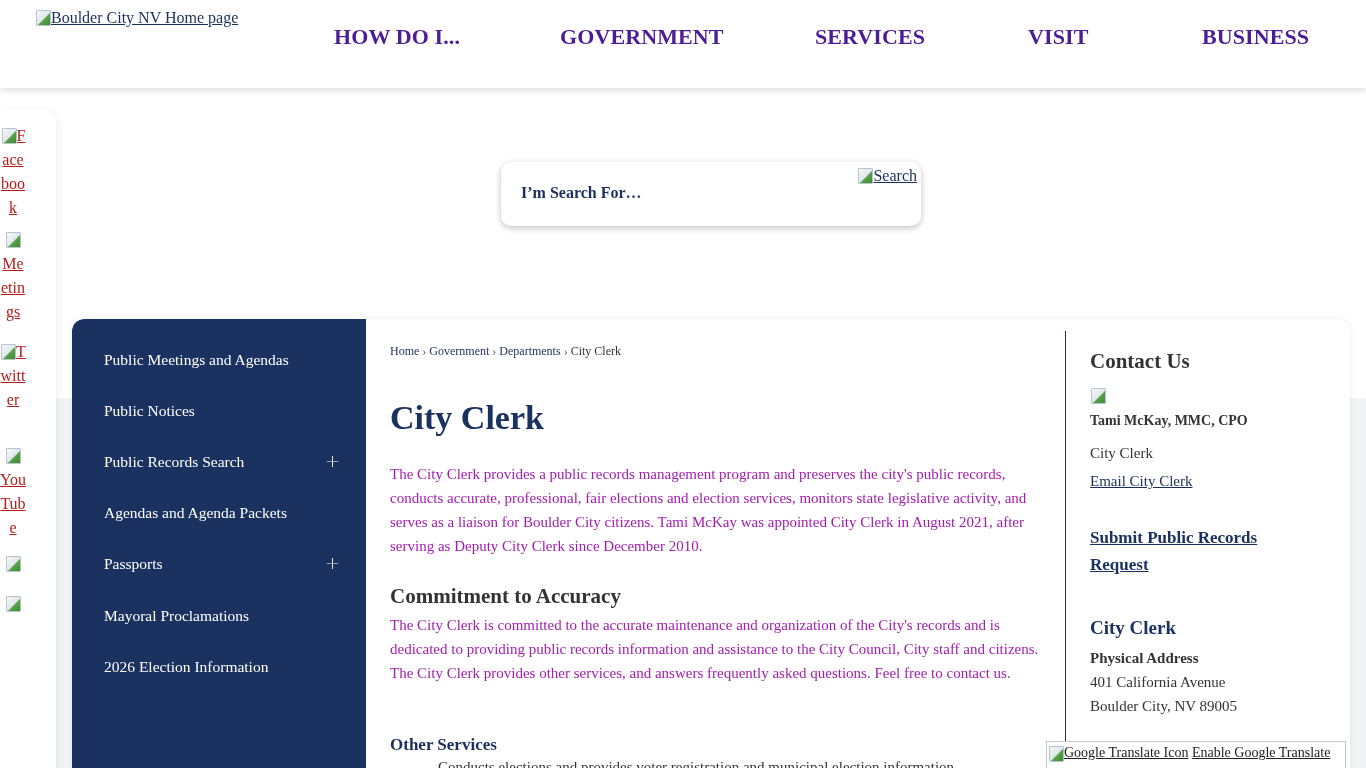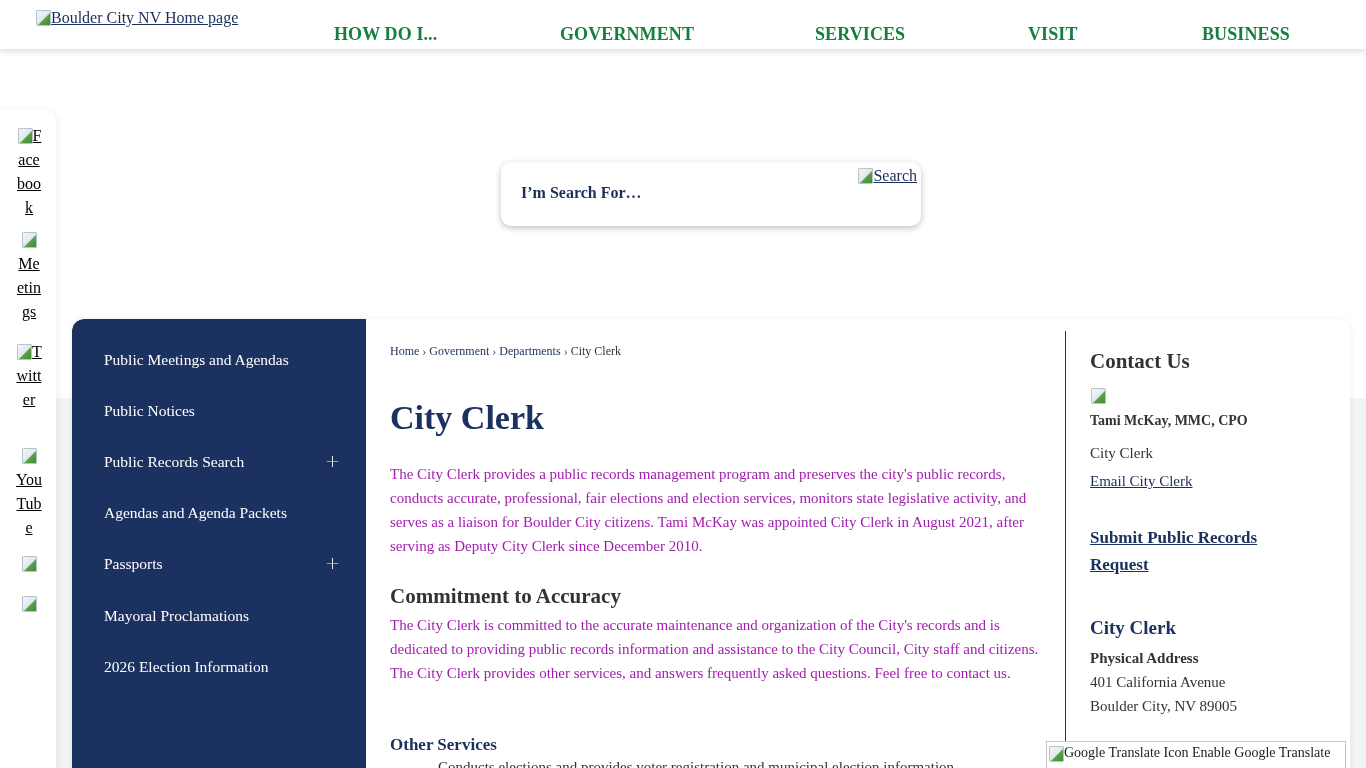--- a/index.html
+++ b/index.html
@@ -1,30 +1,30 @@
 <!DOCTYPE html>
 <html><head>
 <meta charset="utf-8">
 <style>
   * { box-sizing: border-box; margin: 0; padding: 0; }
   html, body { width: 1366px; height: 768px; overflow: hidden; background: #ffffff; }
   body { font-family: "Liberation Serif", "DejaVu Serif", serif; color: #333333; position: relative; }
   a { color: #1b2f5a; }
 
   
-  .header { position: absolute; left: 0; top: 0; width: 1366px; height: 49px; background: #ffffff; box-shadow: 0 3px 6px rgba(0,0,0,0.12); z-index: 5; }
+  .header { position: absolute; left: 0; top: 0; width: 1366px; height: 88px; background: #ffffff; box-shadow: 0 3px 6px rgba(0,0,0,0.12); z-index: 5; }
   .logo { position: absolute; left: 35px; top: 9px; font-size: 16px; color: #1b2f5a; text-decoration: underline; display: flex; align-items: flex-start; }
   .broken-img { display: inline-block; width: 16px; height: 16px; position: relative; }
   .broken-img::before { content: ""; position: absolute; left: 1px; top: 1px; width: 13px; height: 14px; border: 1px solid #b8c4cc; background: linear-gradient(135deg, #f4f7f9 0%, #dfe7ec 55%, #5aa34a 56%, #3f8a35 100%); border-radius: 1px; }
   .nav { position: absolute; top: 24px; left: 0; width: 1366px; height: 24px; }
-  .nav-item { position: absolute; font-weight: bold; font-size: 18px; color: #15803d; text-decoration: none; letter-spacing: 0.1px; }
+  .nav-item { position: absolute; font-weight: bold; font-size: 22px; color: #4c1d95; text-decoration: none; letter-spacing: 0.1px; }
 
   
   .social { position: absolute; left: 0; top: 110px; width: 56px; height: 680px; background: #ffffff; border-radius: 0 12px 0 0; box-shadow: 2px 0 6px rgba(0,0,0,0.06); }
-  .social-link { position: absolute; left: 16px; width: 26px; font-size: 16px; line-height: 24px; color: #000000; text-decoration: underline; word-break: break-all; text-align: center; }
+  .social-link { position: absolute; left: 0; width: 26px; font-size: 16px; line-height: 24px; color: #b91c1c; text-decoration: underline; word-break: break-all; text-align: center; }
   .social-link .broken-img { vertical-align: top; margin-top: 3px; }
 
   
   .search-box { position: absolute; left: 501px; top: 162px; width: 420px; height: 64px; background: #ffffff; border-radius: 10px; box-shadow: 0 2px 6px rgba(0,0,0,0.25); }
   .search-label { position: absolute; left: 20px; top: 22px; font-weight: bold; font-size: 16px; color: #1b2f5a; }
   .search-btn { position: absolute; right: 4px; top: 5px; font-size: 16px; color: #1b2f5a; text-decoration: underline; display: flex; }
 
   
   .gray-band { position: absolute; left: 0; top: 398px; width: 1366px; height: 370px; background: #f2f3f5; }
 
@@ -53,21 +53,21 @@
   .r-h { position: absolute; left: 0; font-size: 21px; font-weight: bold; color: #333333; }
   .r-name { position: absolute; left: 0; font-size: 14px; font-weight: bold; color: #333333; white-space: nowrap; }
   .r-text { position: absolute; left: 0; font-size: 15px; color: #333333; white-space: nowrap; }
   .r-link { position: absolute; left: 0; font-size: 15px; color: #1b2f5a; text-decoration: underline; white-space: nowrap; }
   .r-big-link { position: absolute; left: 0; width: 200px; font-size: 17px; line-height: 27px; font-weight: bold; color: #1b3260; text-decoration: underline; }
   .r-h3 { position: absolute; left: 0; font-size: 19px; font-weight: bold; color: #1b3260; }
   .r-label { position: absolute; left: 0; font-size: 15px; font-weight: bold; color: #333333; }
 
   
   .translate { position: absolute; left: 1046px; top: 741px; width: 300px; height: 27px; background: #ffffff; border: 1px solid #c6c6c6; border-bottom: none; display: flex; align-items: flex-start; padding: 3px 0 0 1px; font-size: 14px; white-space: nowrap; }
-  .translate a { color: #222222; }
+  .translate a { color: #222222; text-decoration: underline; }
 </style>
 </head>
 <body>
 
 <div class="header">
   <a class="logo">
     <span class="broken-img"></span>
     <span>Boulder City NV Home page</span>
   </a>
   <div class="nav">

